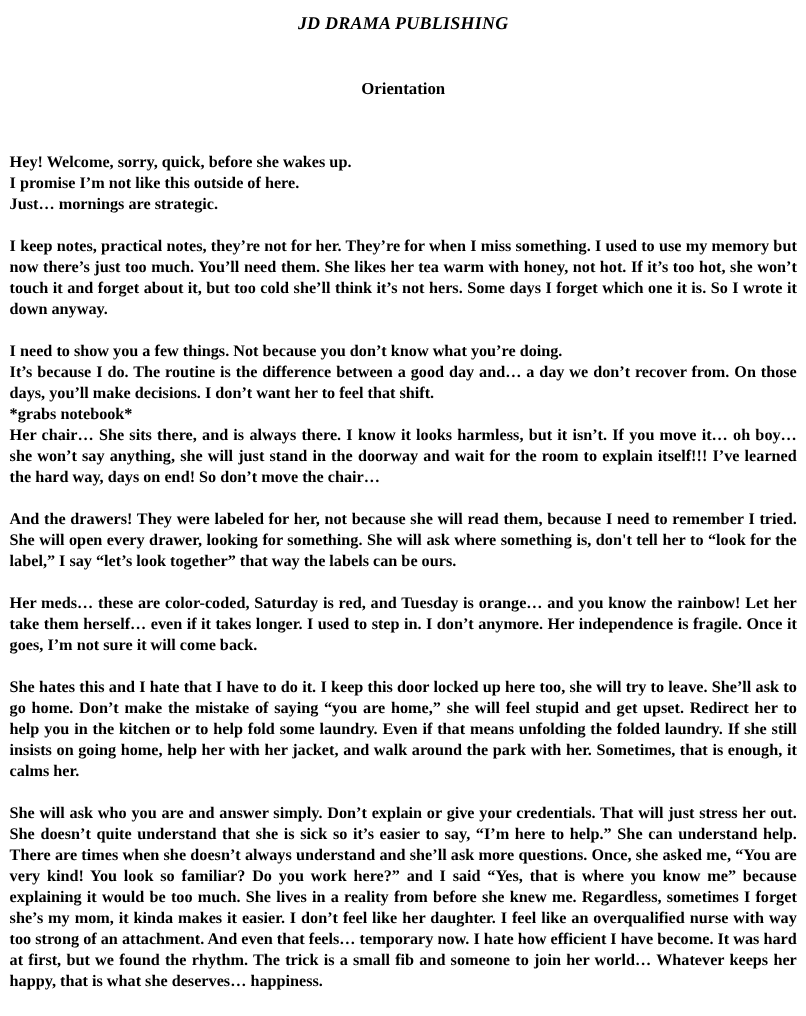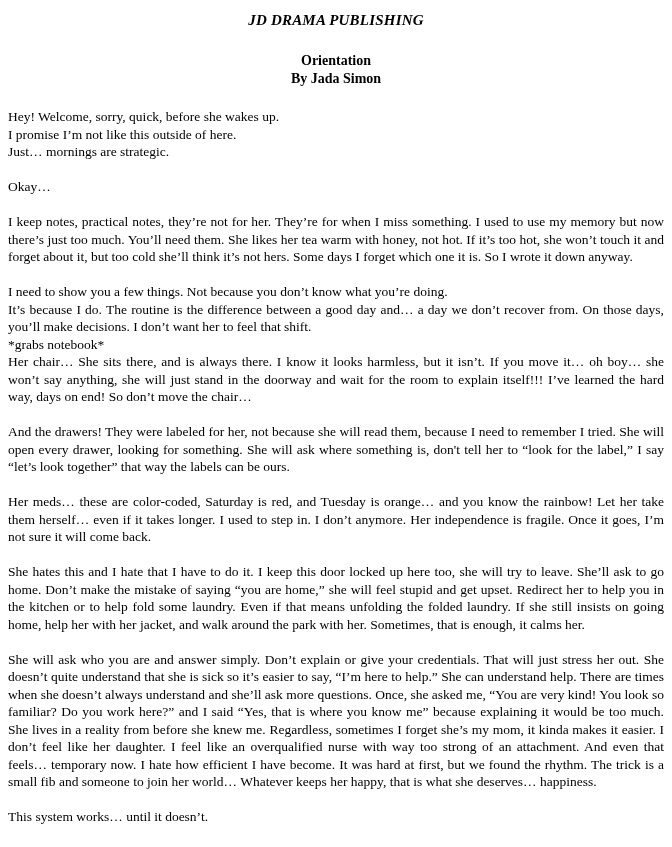--- a/index.html
+++ b/index.html
@@ -7,61 +7,60 @@
     width: 672px;
     min-height: 847px;
     box-sizing: border-box;
     padding: 8px 8px 4px 8px;
     background: #ffffff;
     color: #000000;
     font-family: "Liberation Serif", "DejaVu Serif", serif;
     overflow: hidden;
   }
   .doc-title {
-    margin: 3px 0 22px 0;
+    margin: 3px 0 36px 0;
     text-align: center;
     font-size: 15px;
     line-height: 19px;
     font-weight: bold;
     font-style: italic;
     letter-spacing: 0.2px;
   }
   .doc-subtitle {
     text-align: center;
     font-weight: bold;
     font-size: 14px;
     line-height: 18px;
-    margin: 0 0 20px 0;
+    margin: 0 0 42px 0;
   }
   .doc-body { width: 656px; }
   .para {
     margin: 0 0 17.5px 0;
     font-size: 13.5px;
     line-height: 17.5px;
     text-align: justify;
     white-space: pre-line;
+    font-weight: bold;
   }
   .para:last-child { margin-bottom: 0; }
 </style>
 </head>
 <body>
 
 <div class="page">
   <div class="doc-title">JD DRAMA PUBLISHING</div>
 
   <div class="doc-subtitle">
     <div>Orientation</div>
-    <div>By Jada Simon</div>
   </div>
 
   <div class="doc-body" id="paragraphs">
       <p class="para">Hey! Welcome, sorry, quick, before she wakes up.
 I promise I’m not like this outside of here.
 Just… mornings are strategic.</p>
-      <p class="para">Okay…</p>
       <p class="para">I keep notes, practical notes, they’re not for her. They’re for when I miss something. I used to use my memory but now there’s just too much. You’ll need them. She likes her tea warm with honey, not hot. If it’s too hot, she won’t touch it and forget about it, but too cold she’ll think it’s not hers. Some days I forget which one it is. So I wrote it down anyway.</p>
       <p class="para">I need to show you a few things. Not because you don’t know what you’re doing.
 It’s because I do. The routine is the difference between a good day and… a day we don’t recover from. On those days, you’ll make decisions. I don’t want her to feel that shift.
 *grabs notebook*
 Her chair… She sits there, and is always there. I know it looks harmless, but it isn’t. If you move it… oh boy… she won’t say anything, she will just stand in the doorway and wait for the room to explain itself!!! I’ve learned the hard way, days on end! So don’t move the chair…</p>
       <p class="para">And the drawers! They were labeled for her, not because she will read them, because I need to remember I tried. She will open every drawer, looking for something. She will ask where something is, don't tell her to “look for the label,” I say “let’s look together” that way the labels can be ours.</p>
       <p class="para">Her meds… these are color-coded, Saturday is red, and Tuesday is orange… and you know the rainbow! Let her take them herself… even if it takes longer. I used to step in. I don’t anymore. Her independence is fragile. Once it goes, I’m not sure it will come back.</p>
       <p class="para">She hates this and I hate that I have to do it. I keep this door locked up here too, she will try to leave. She’ll ask to go home. Don’t make the mistake of saying “you are home,” she will feel stupid and get upset. Redirect her to help you in the kitchen or to help fold some laundry. Even if that means unfolding the folded laundry. If she still insists on going home, help her with her jacket, and walk around the park with her. Sometimes, that is enough, it calms her.</p>
       <p class="para">She will ask who you are and answer simply. Don’t explain or give your credentials. That will just stress her out. She doesn’t quite understand that she is sick so it’s easier to say, “I’m here to help.” She can understand help. There are times when she doesn’t always understand and she’ll ask more questions. Once, she asked me, “You are very kind! You look so familiar? Do you work here?” and I said “Yes, that is where you know me” because explaining it would be too much. She lives in a reality from before she knew me. Regardless, sometimes I forget she’s my mom, it kinda makes it easier. I don’t feel like her daughter. I feel like an overqualified nurse with way too strong of an attachment. And even that feels… temporary now. I hate how efficient I have become. It was hard at first, but we found the rhythm. The trick is a small fib and someone to join her world… Whatever keeps her happy, that is what she deserves… happiness.</p>
       <p class="para">This system works… until it doesn’t.</p>

